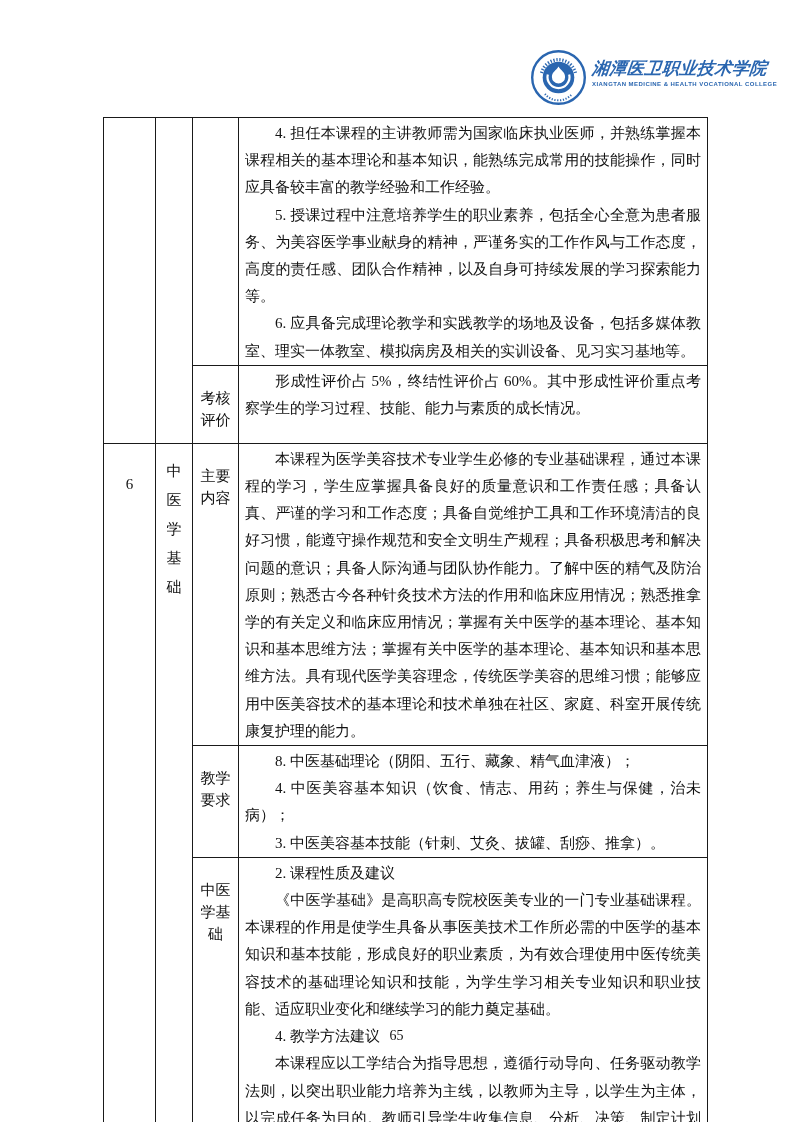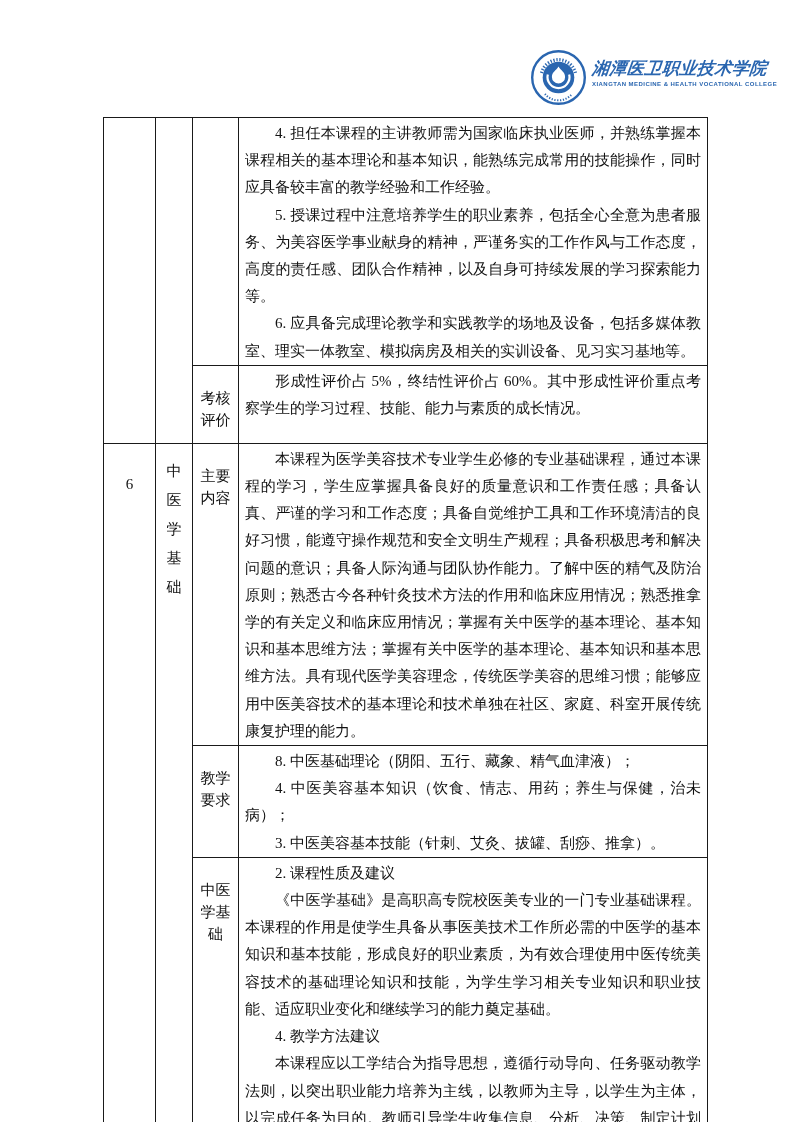--- a/index.html
+++ b/index.html
@@ -130,14 +130,15 @@
       <td class="c-content">
         <p>2. 课程性质及建议</p>
         <p>《中医学基础》是高职高专院校医美专业的一门专业基础课程。本课程的作用是使学生具备从事医美技术工作所必需的中医学的基本知识和基本技能，形成良好的职业素质，为有效合理使用中医传统美容技术的基础理论知识和技能，为学生学习相关专业知识和职业技能、适应职业变化和继续学习的能力奠定基础。</p>
         <p>4. 教学方法建议</p>
         <p>本课程应以工学结合为指导思想，遵循行动导向、任务驱动教学法则，以突出职业能力培养为主线，以教师为主导，以学生为主体，以完成任务为目的。教师引导学生收集信息、分析、决策、制定计划并实施，最终组</p>
       </td>
     </tr>
   </tbody>
     </table>
 
+  <div class="page-number">65</div>
 
 </div>
 
 </body></html>

